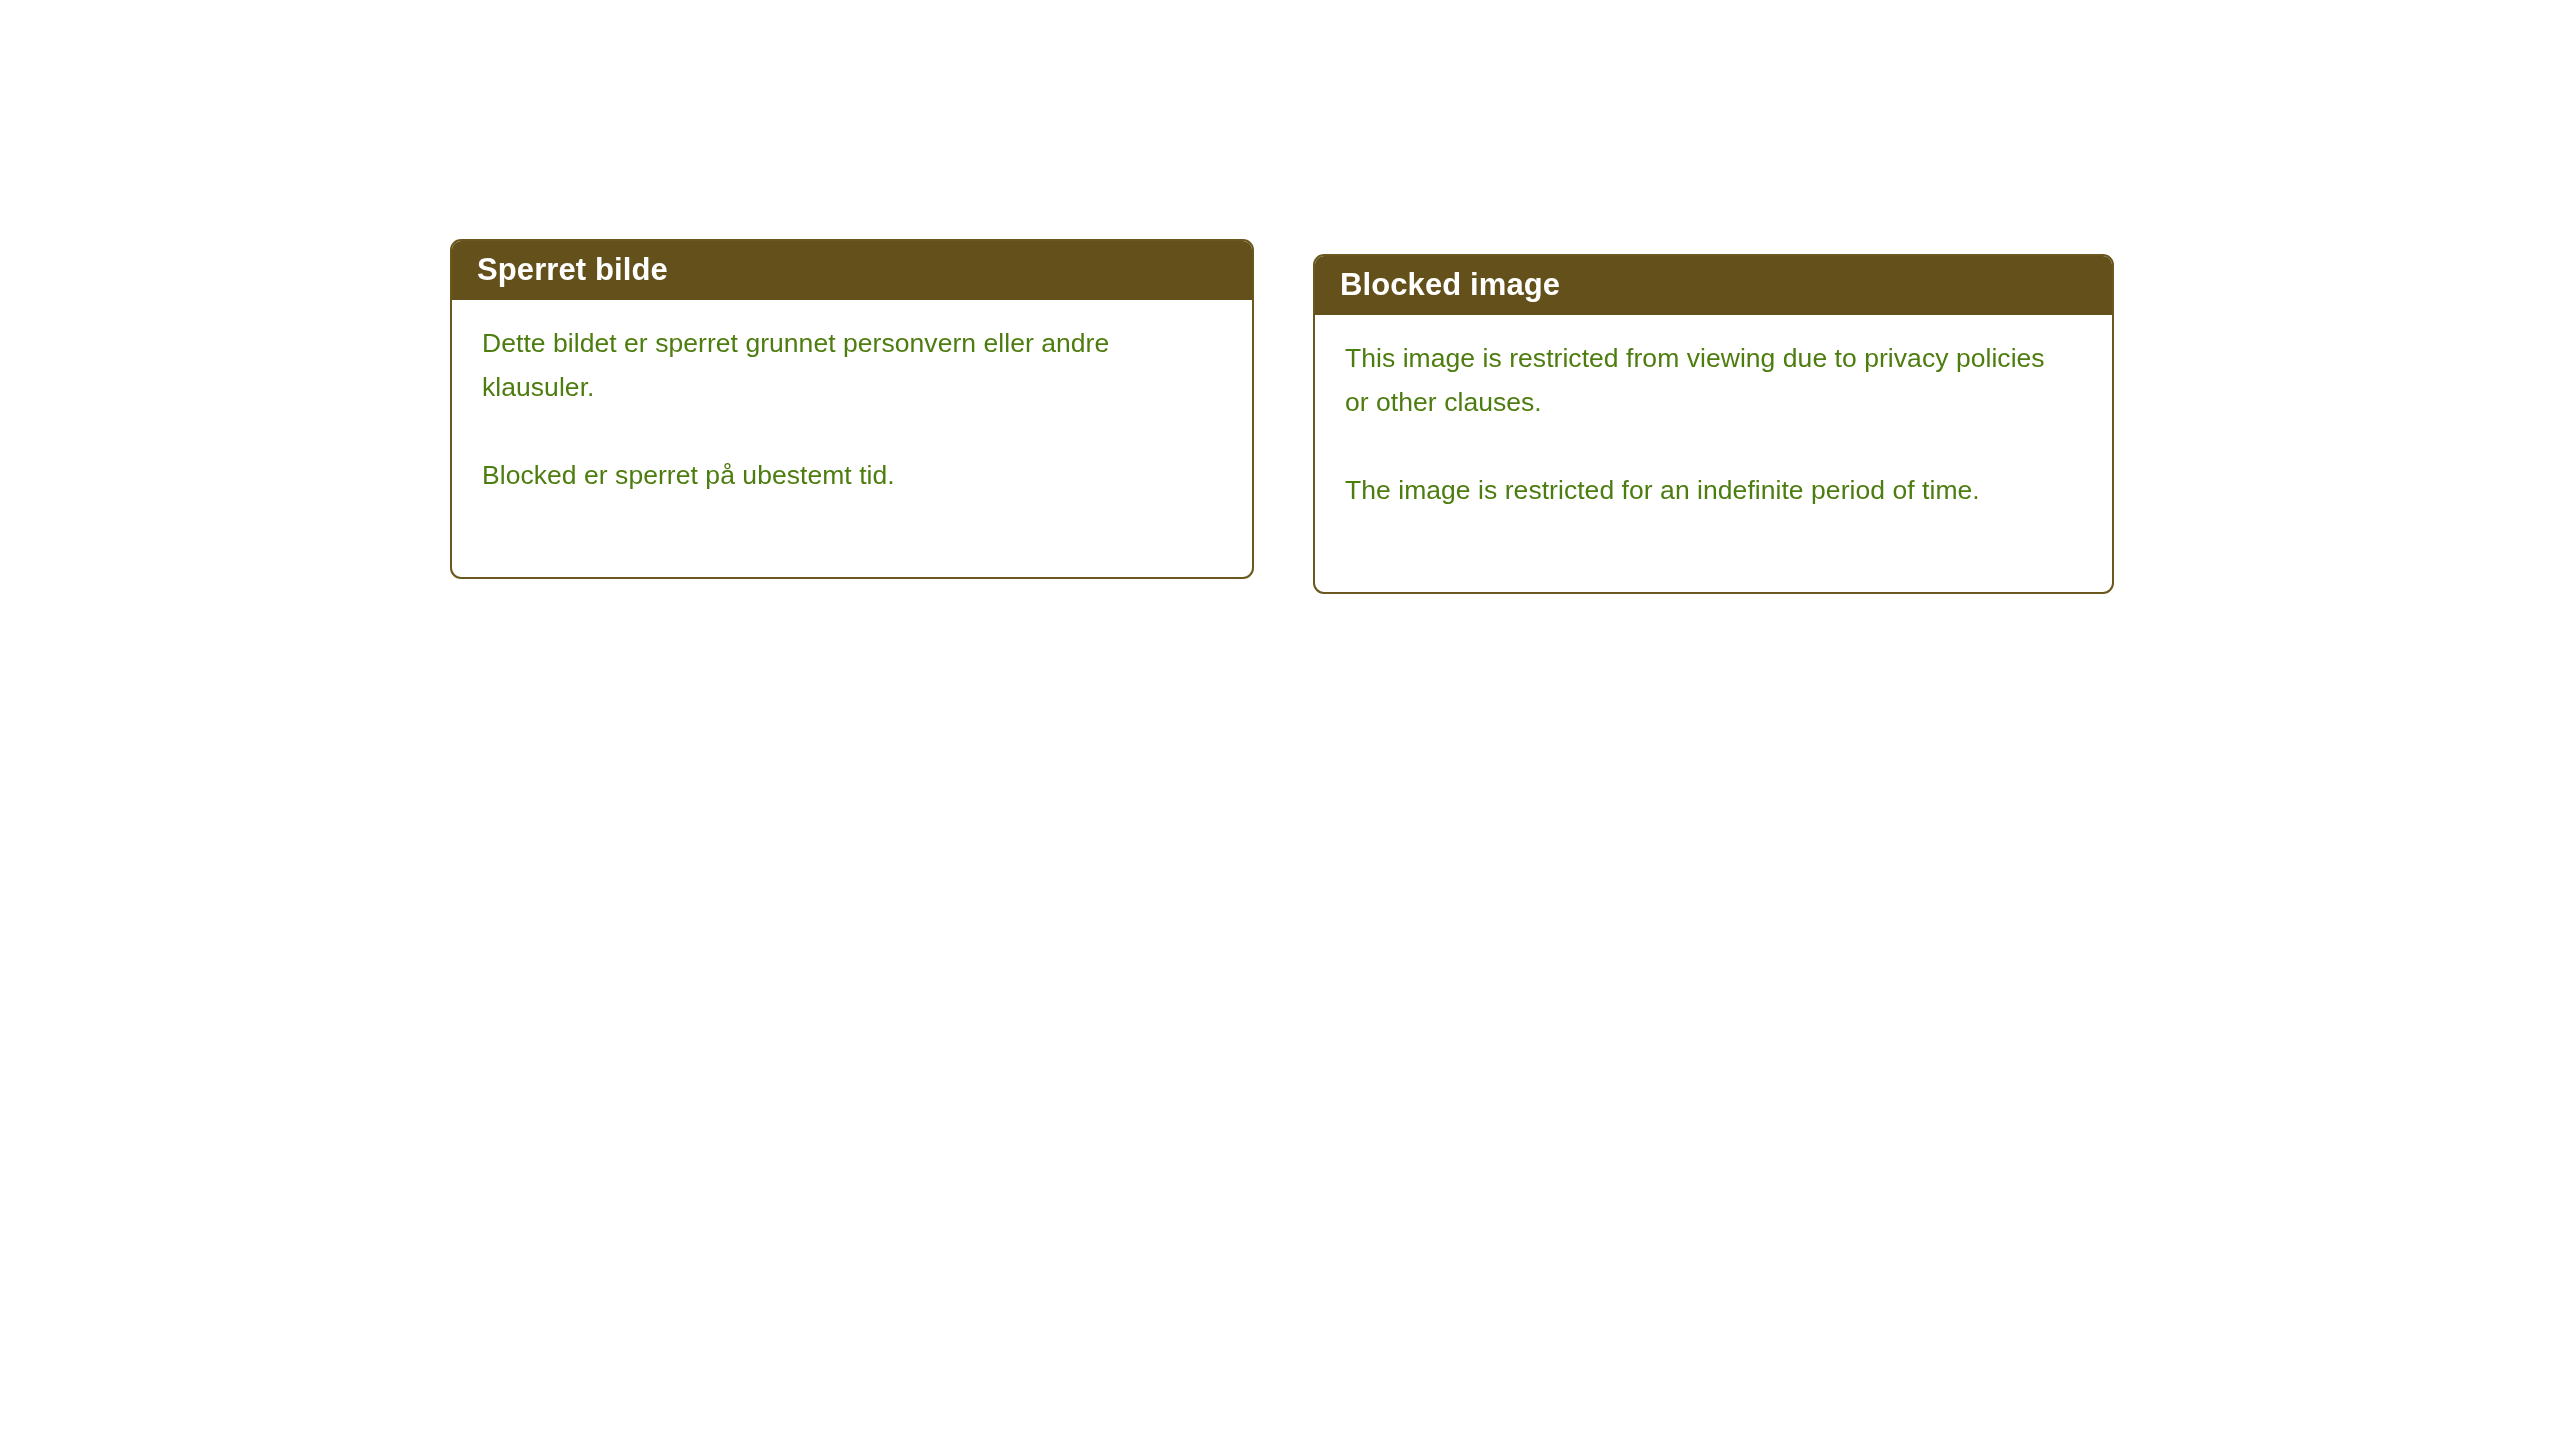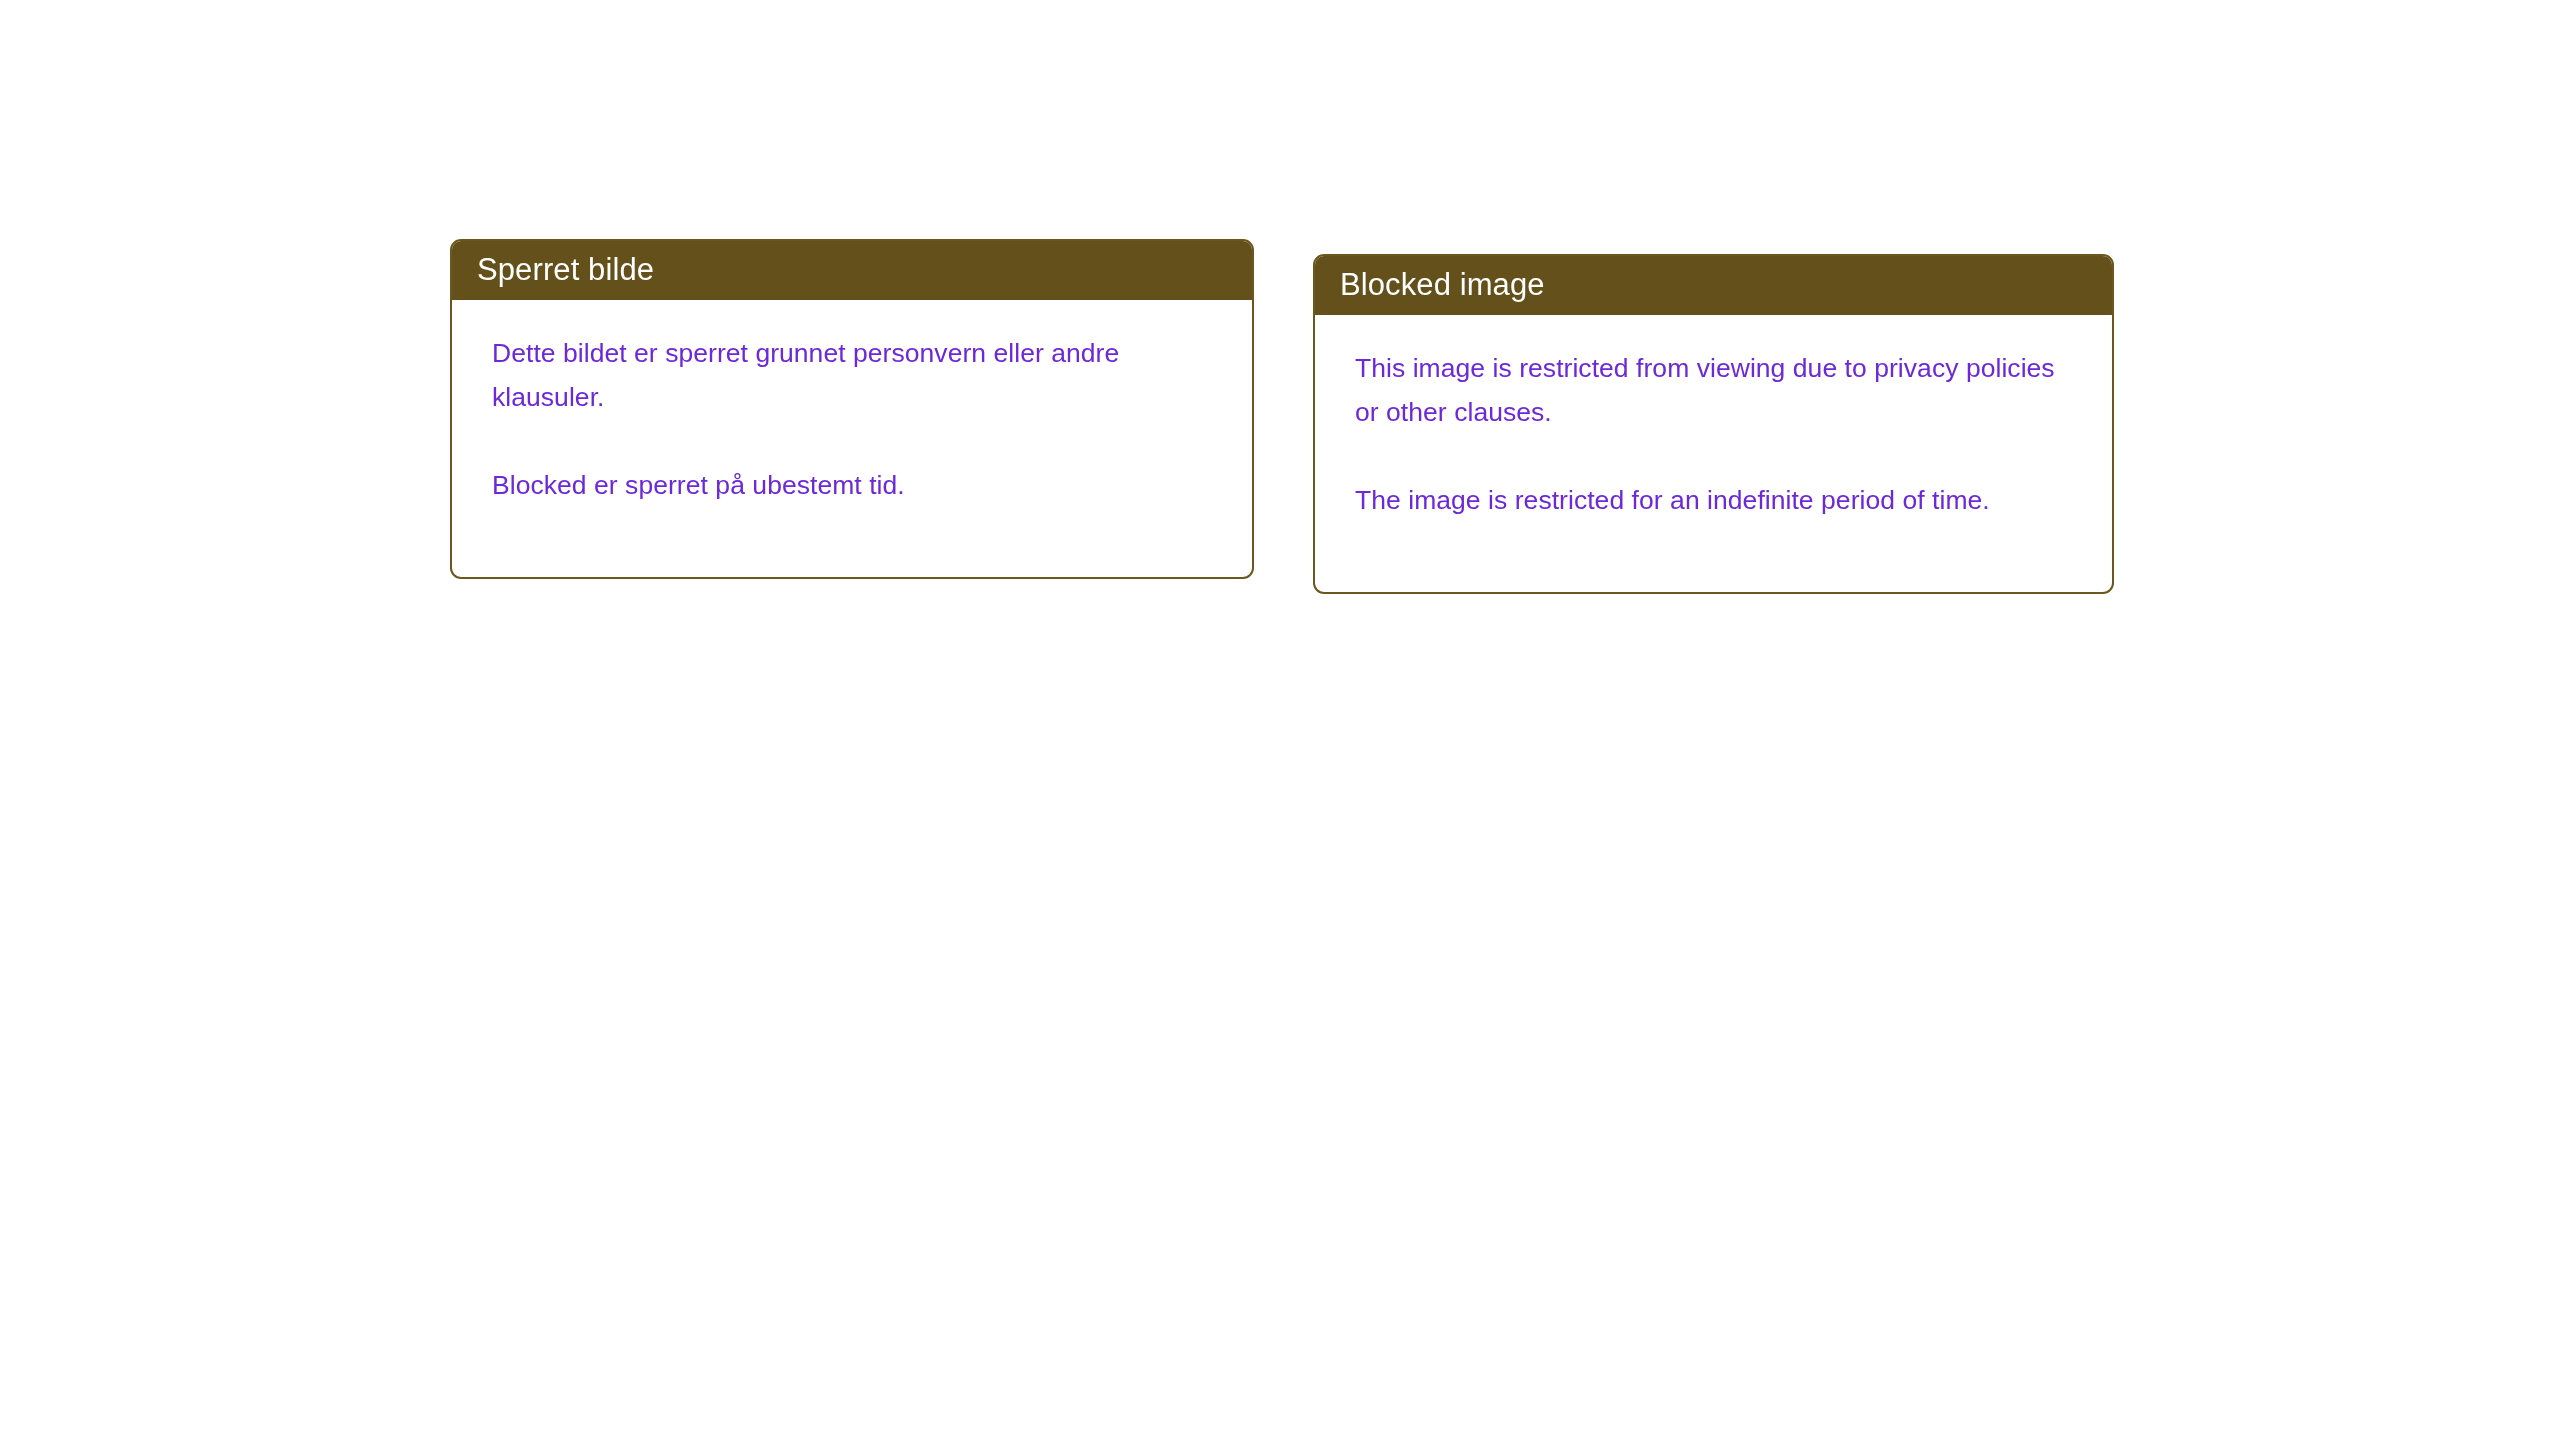--- a/index.html
+++ b/index.html
@@ -54,39 +54,39 @@
     display: flex;
     align-items: center;
     padding: 0 27px;
     margin: -2px -2px 0 -2px;
     border-top-left-radius: 10px;
     border-top-right-radius: 10px;
   }
   .card-title {
     color: #ffffff;
     font-size: 31px;
-    font-weight: 400;
+    font-weight: 700;
     line-height: 36px;
     letter-spacing: 0.1px;
     white-space: nowrap;
   }
 
   
   .card-body {
     box-sizing: border-box;
     padding: 19px 26px 0 28px;
     background: #ffffff;
   }
   .card-paragraph {
-    color: #6d28d9;
+    color: #4d7c0f;
     font-size: 26.5px;
     font-weight: 400;
     line-height: 44px;
     letter-spacing: 0.05px;
-    margin: 12px;
+    margin: 2px;
   }
   .card-paragraph + .card-paragraph {
     margin-top: 44px;
   }
   .card-no .card-paragraph {
     max-width: 700px;
   }
   .card-en .card-paragraph {
     max-width: 700px;
   }

